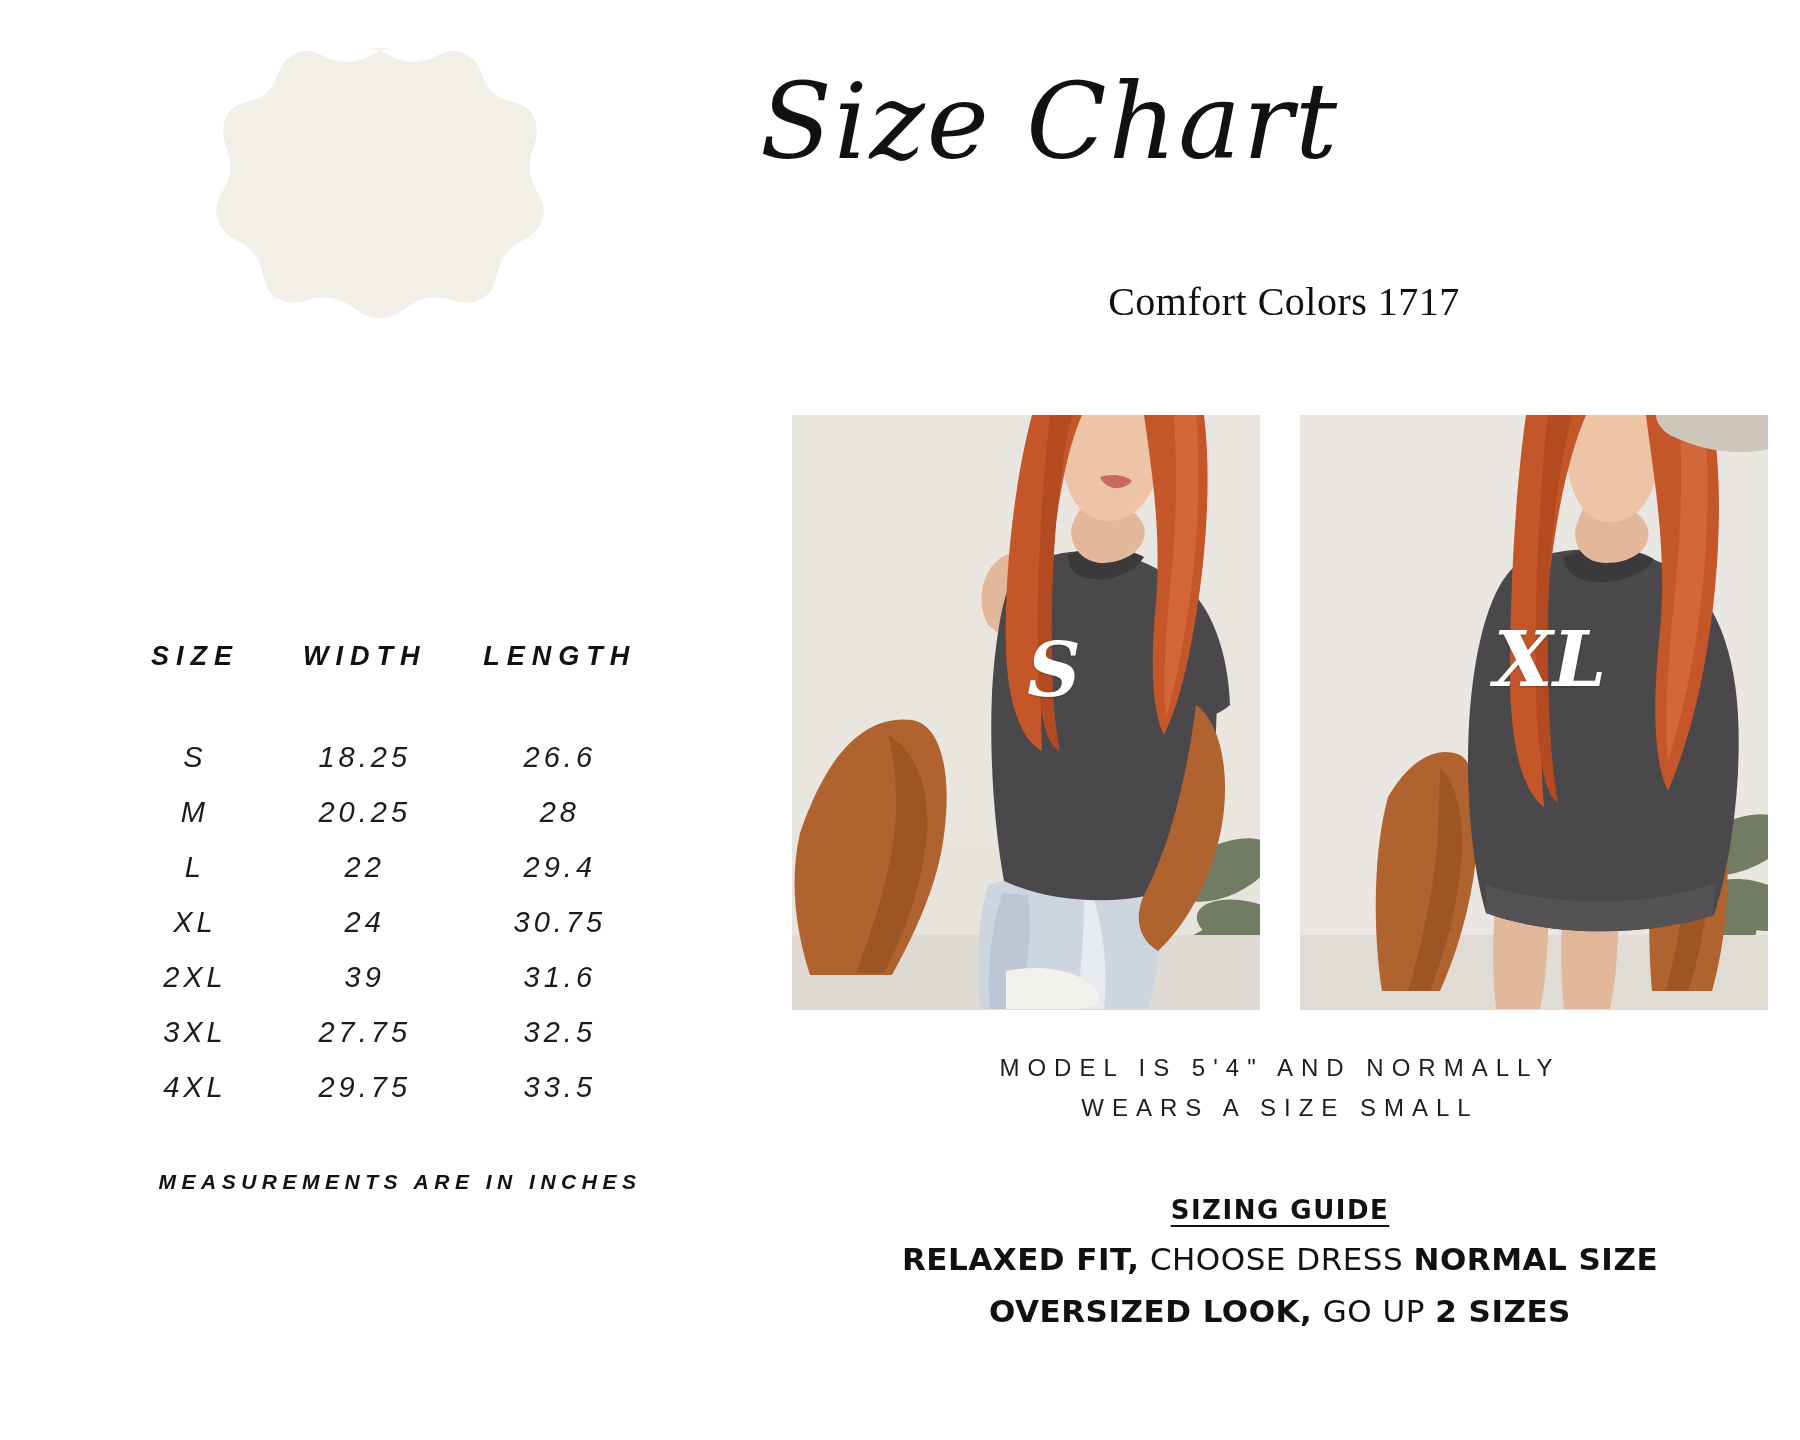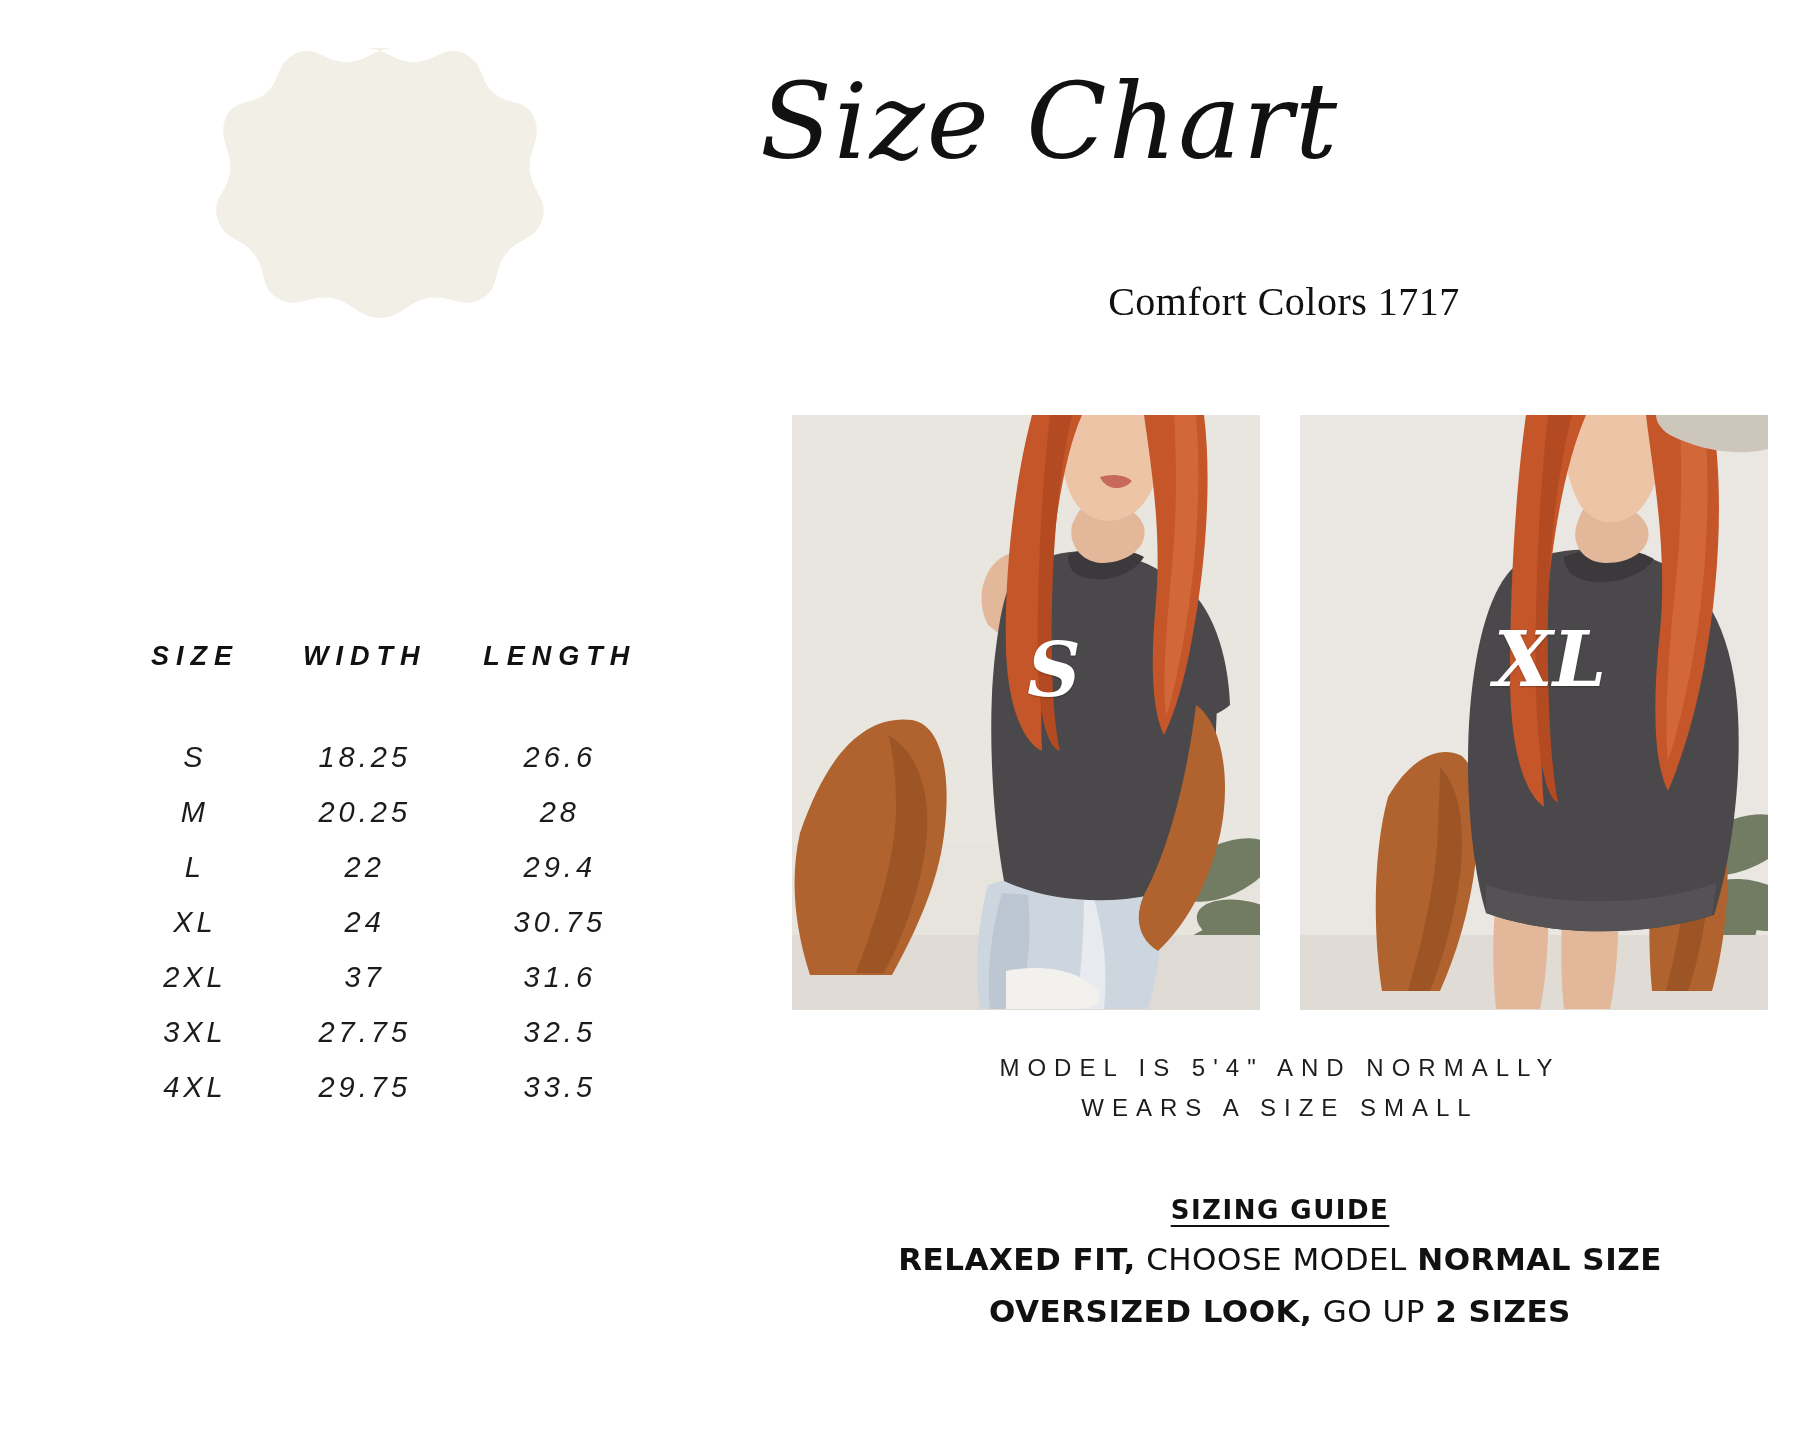--- a/index.html
+++ b/index.html
@@ -247,37 +247,38 @@
             <td>22</td>
             <td>29.4</td>
           </tr>
           <tr>
             <td>XL</td>
             <td>24</td>
             <td>30.75</td>
           </tr>
           <tr>
             <td>2XL</td>
-            <td>37</td>
+            <td>39</td>
             <td>31.6</td>
           </tr>
           <tr>
             <td>3XL</td>
             <td>27.75</td>
             <td>32.5</td>
           </tr>
           <tr>
             <td>4XL</td>
             <td>29.75</td>
             <td>33.5</td>
           </tr>
         </tbody>
       </table>
     </div>
 
+    <div class="measure-note">MEASUREMENTS ARE IN INCHES</div>
   </div>
 
   <div class="right-col">
 
     <div class="title-script">Size Chart</div>
     <div class="title-sub">Comfort Colors 1717</div>
 
     <div class="photos">
 
       <div class="photo small">
@@ -378,20 +379,20 @@
 
     <div class="model-note">
       <div>MODEL IS 5'4" AND NORMALLY</div>
       <div>WEARS A SIZE SMALL</div>
     </div>
 
     <div class="guide">
       <div class="guide-title">SIZING GUIDE</div>
 
       <div class="guide-line">
-        <span class="bold">RELAXED FIT,</span><span class="light"> CHOOSE MODEL </span><span class="bold">NORMAL SIZE</span>
+        <span class="bold">RELAXED FIT,</span><span class="light"> CHOOSE DRESS </span><span class="bold">NORMAL SIZE</span>
       </div>
       <div class="guide-line">
         <span class="bold">OVERSIZED LOOK,</span><span class="light"> GO UP </span><span class="bold">2 SIZES</span>
       </div>
     </div>
   </div>
 </div>
 
 </body></html>

